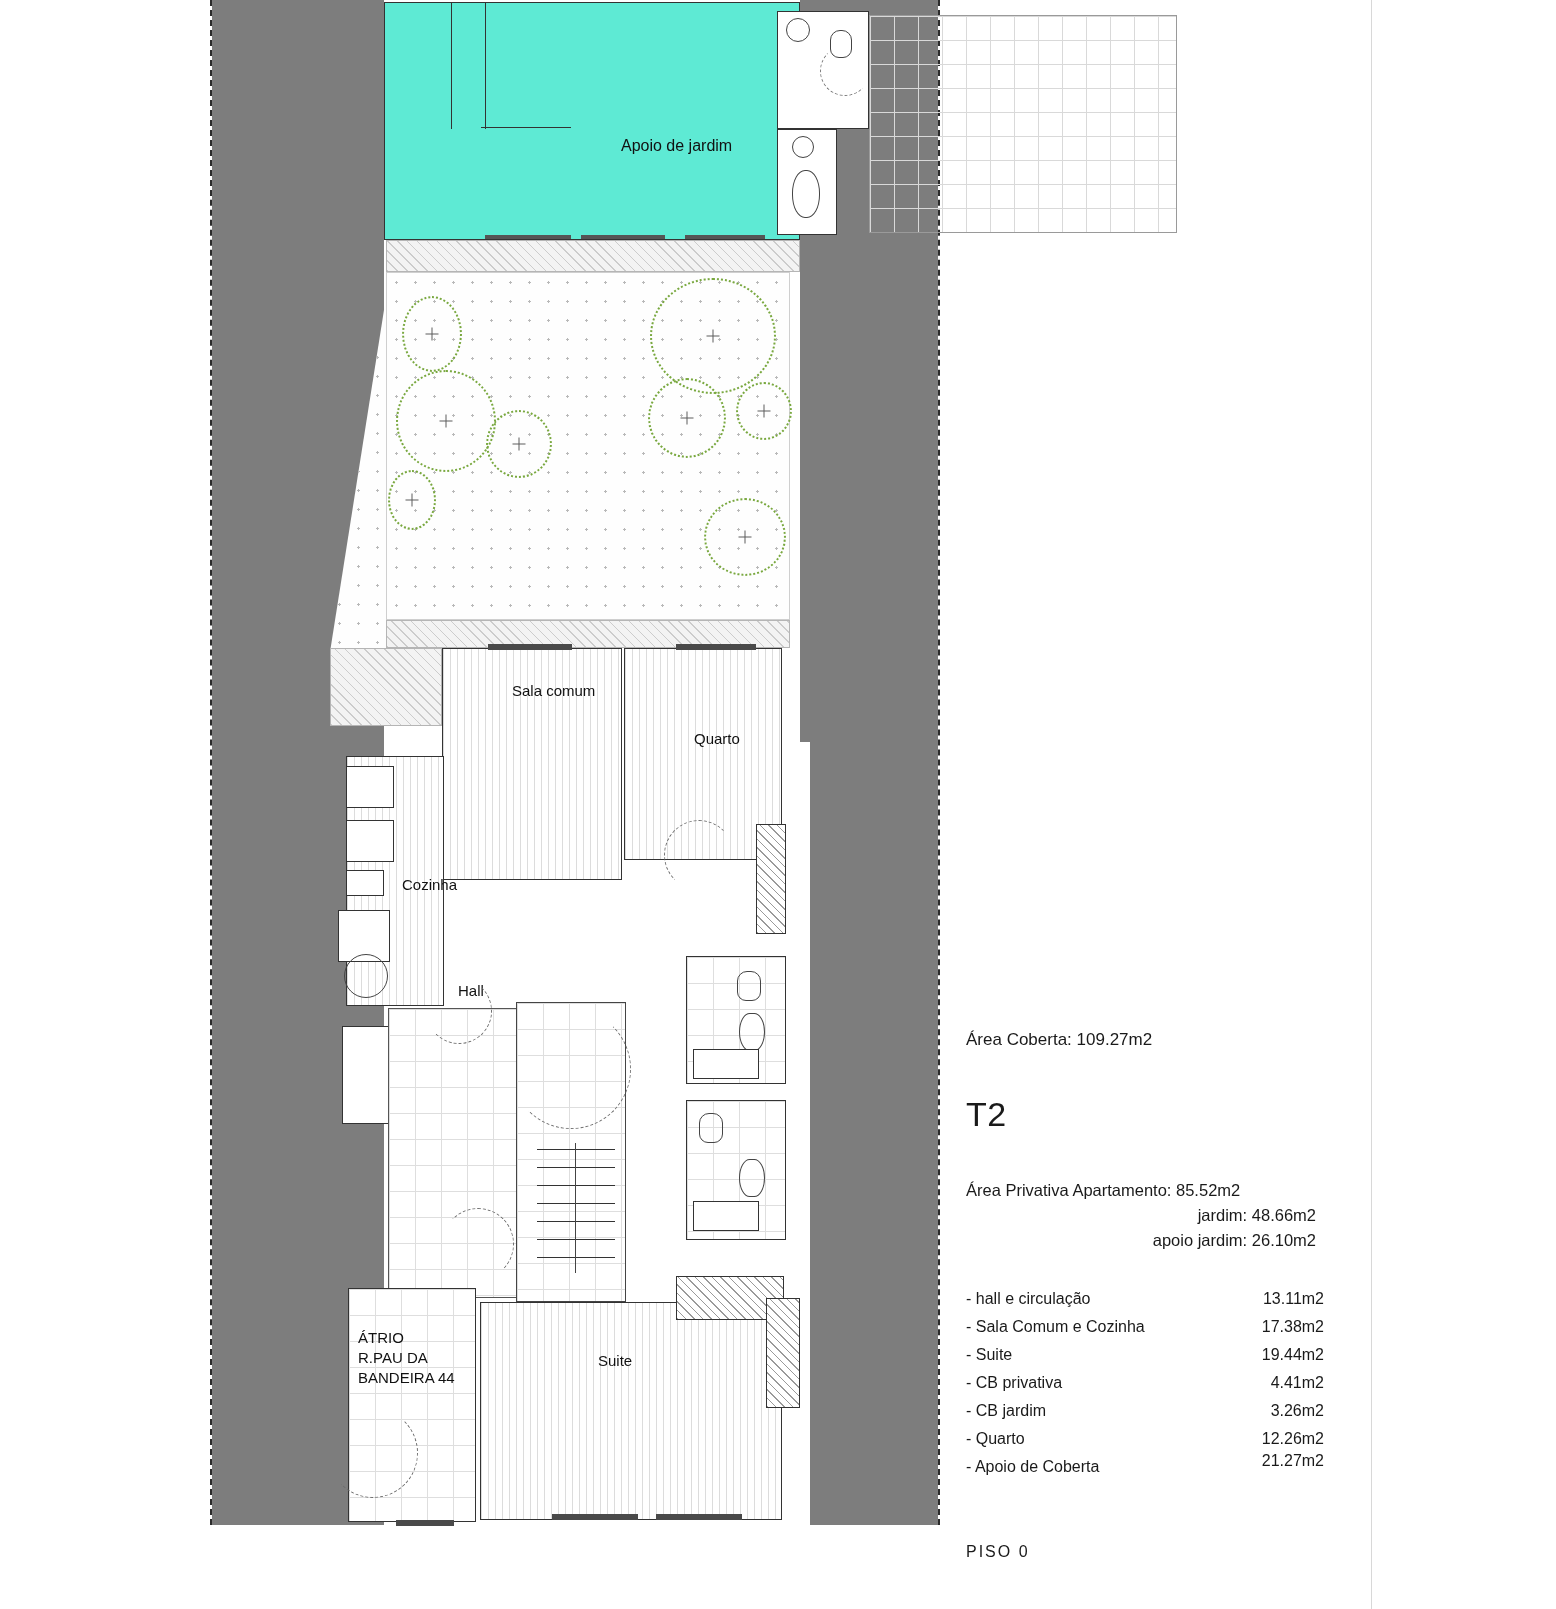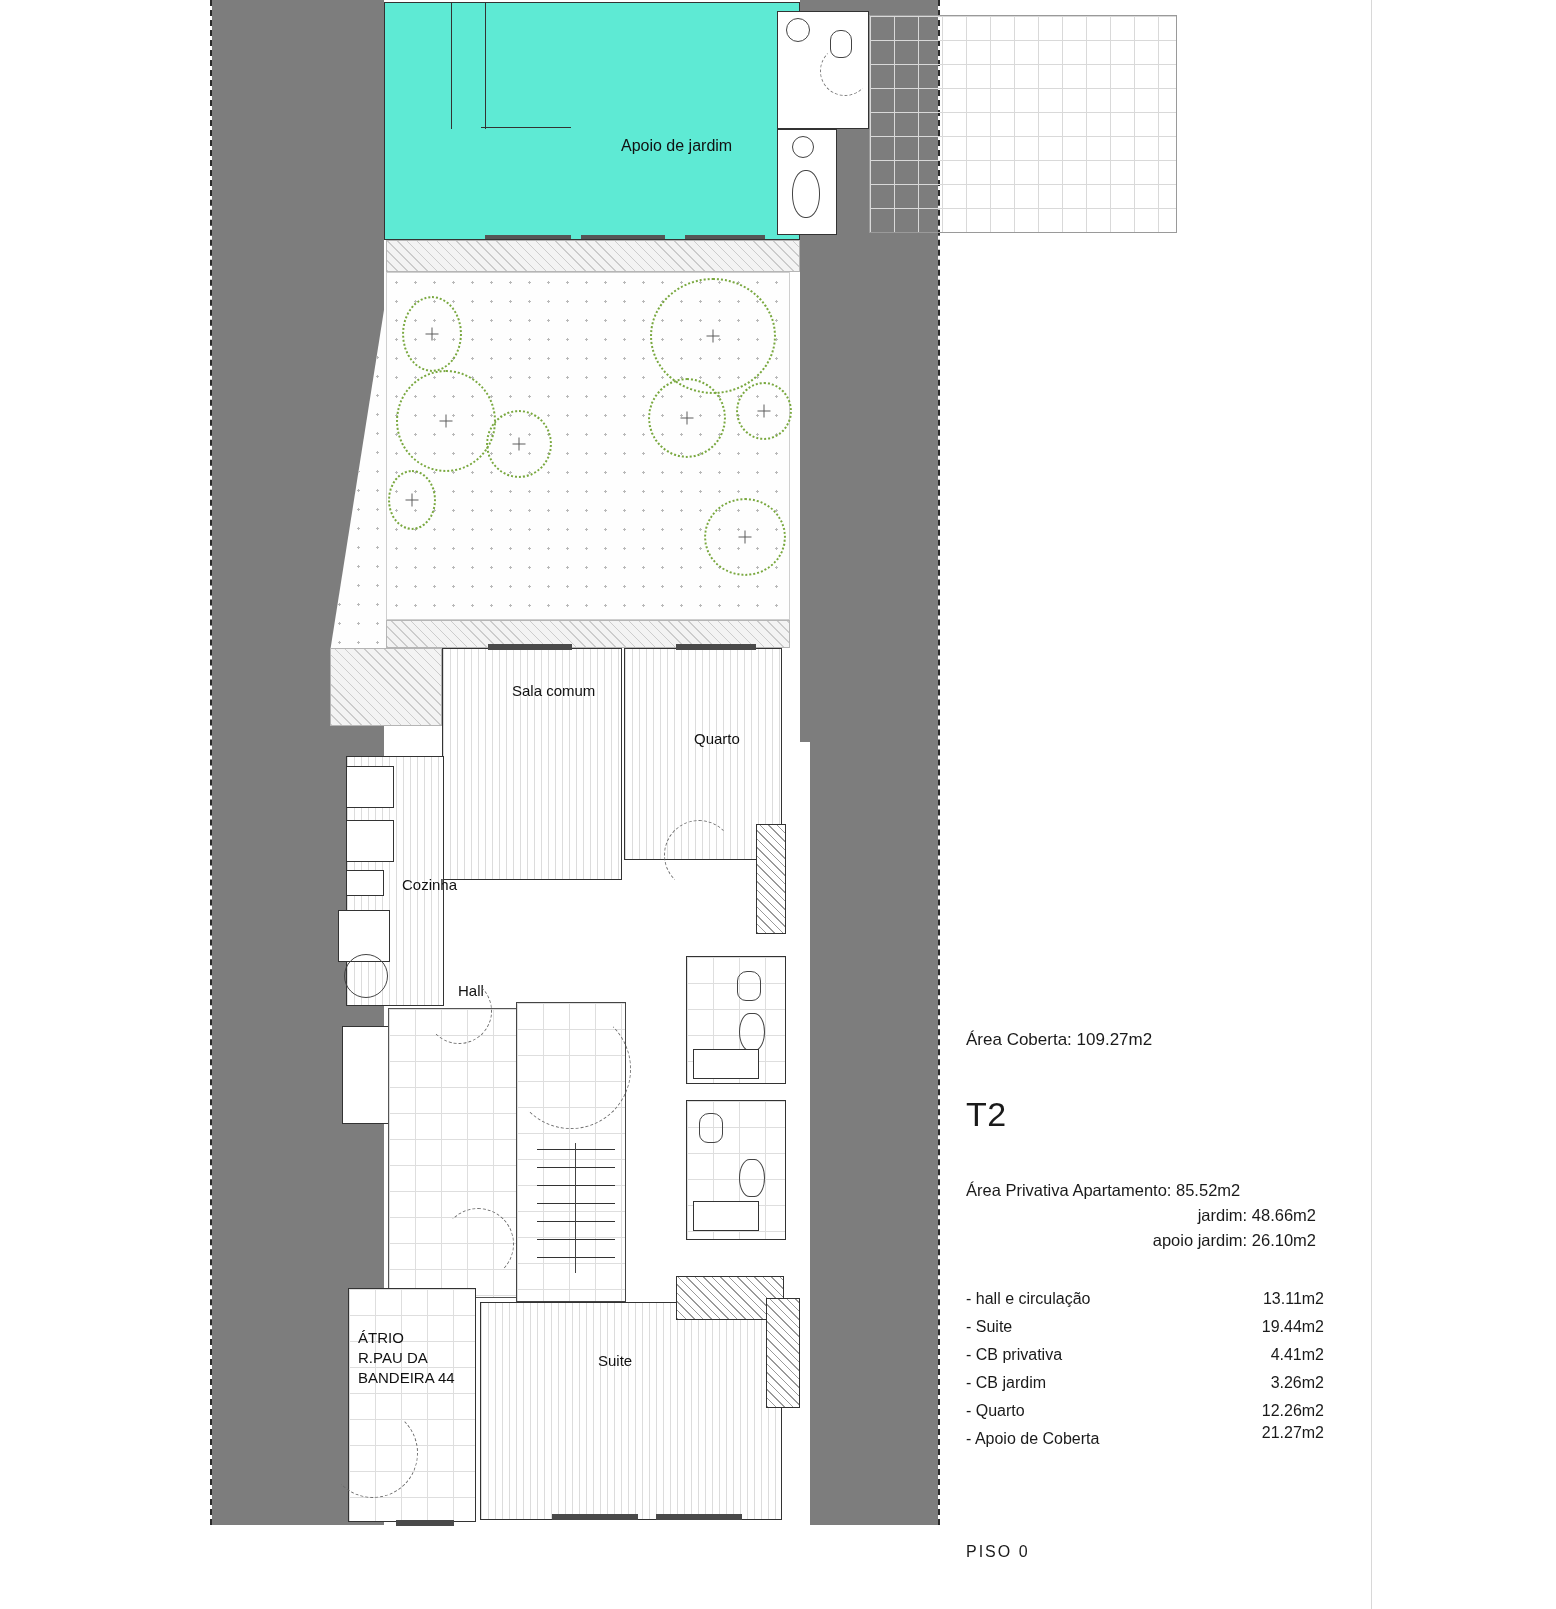--- a/index.html
+++ b/index.html
@@ -232,20 +232,24 @@
       <span class="l2">jardim: 48.66m2</span>
       <span class="l3">apoio jardim:  26.10m2</span>
     </div>
 
     <div class="breakdown">
       <div class="bd-row">
         <span class="bd-name">- hall e circulação</span>
         <span class="bd-val">13.11m2</span>
       </div>
       <div class="bd-row">
+        <span class="bd-name">- Sala Comum e Cozinha</span>
+        <span class="bd-val">17.38m2</span>
+      </div>
+      <div class="bd-row">
         <span class="bd-name">- Suite</span>
         <span class="bd-val">19.44m2</span>
       </div>
       <div class="bd-row">
         <span class="bd-name">- CB privativa</span>
         <span class="bd-val">4.41m2</span>
       </div>
       <div class="bd-row">
         <span class="bd-name">- CB jardim</span>
         <span class="bd-val">3.26m2</span>

